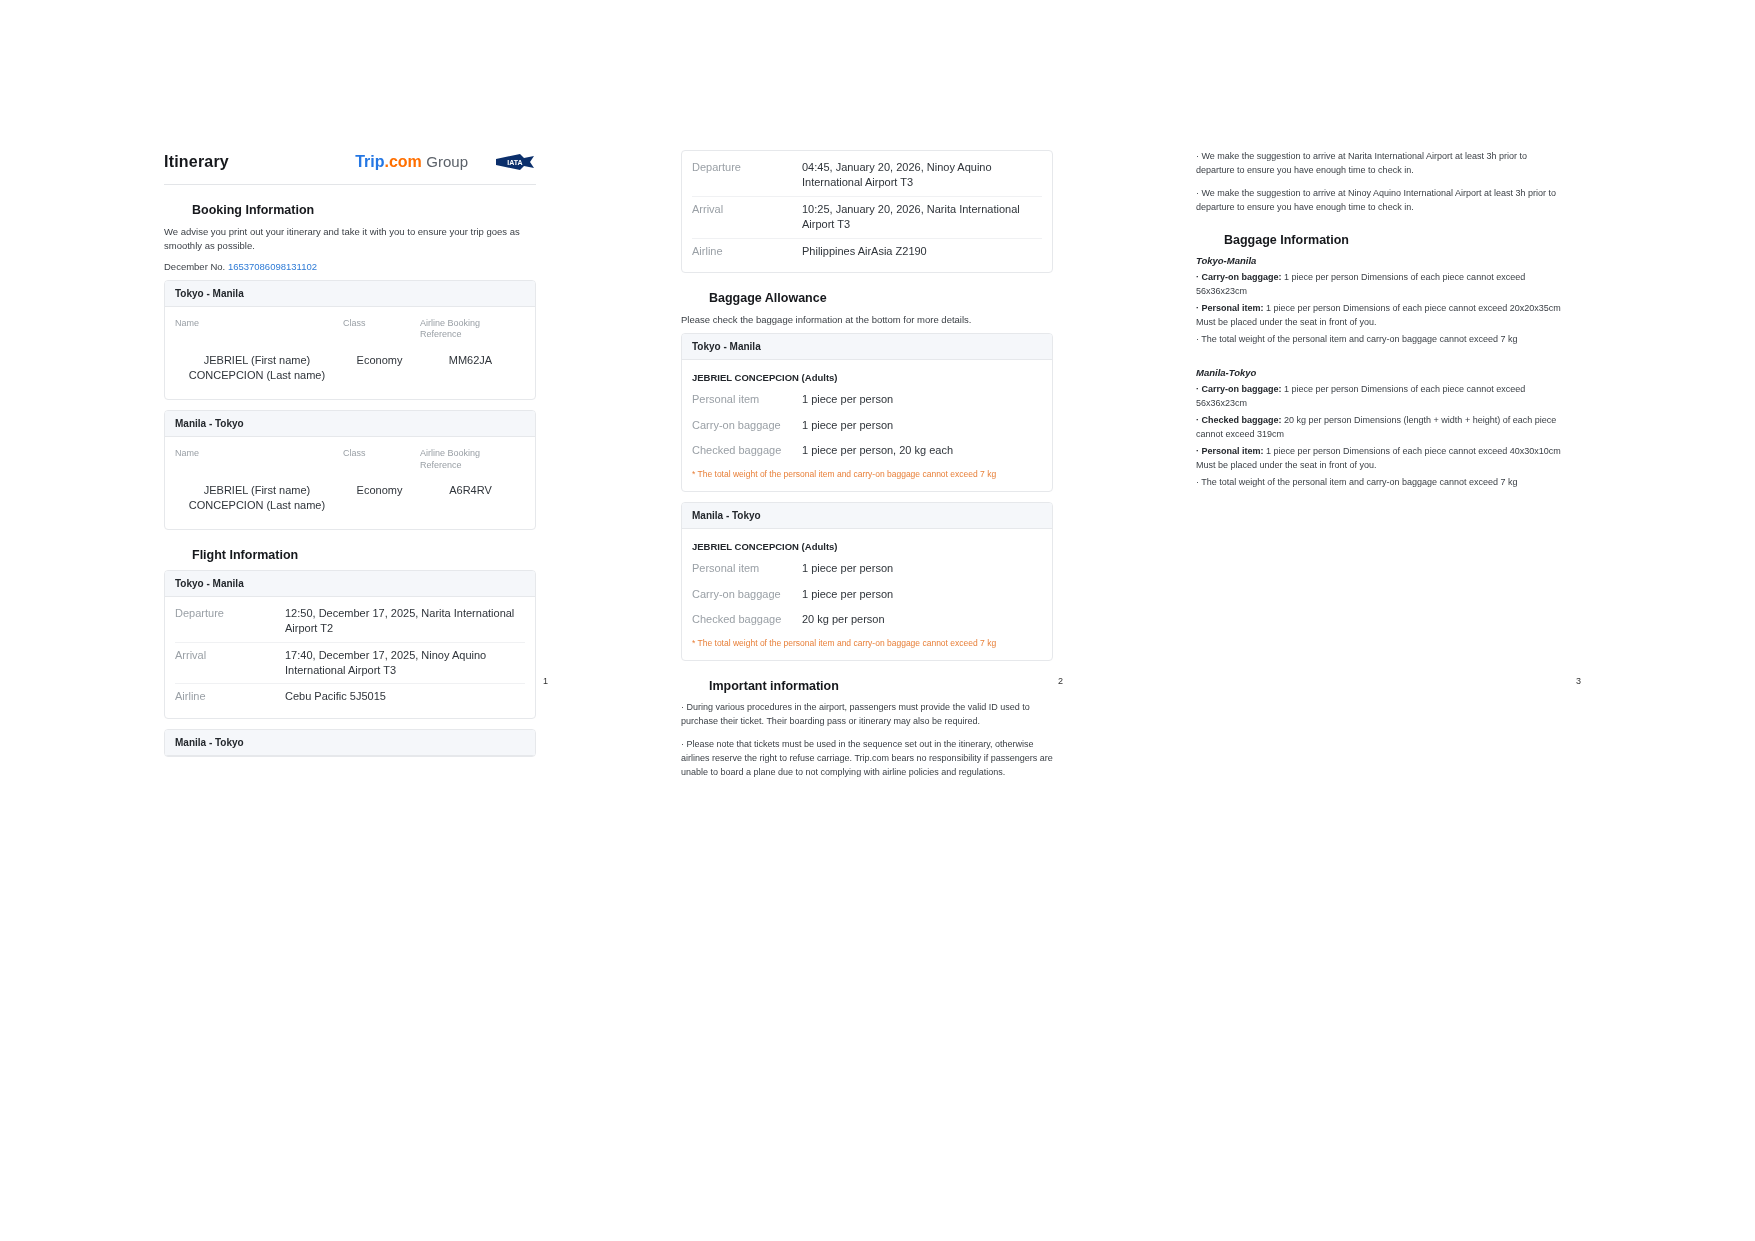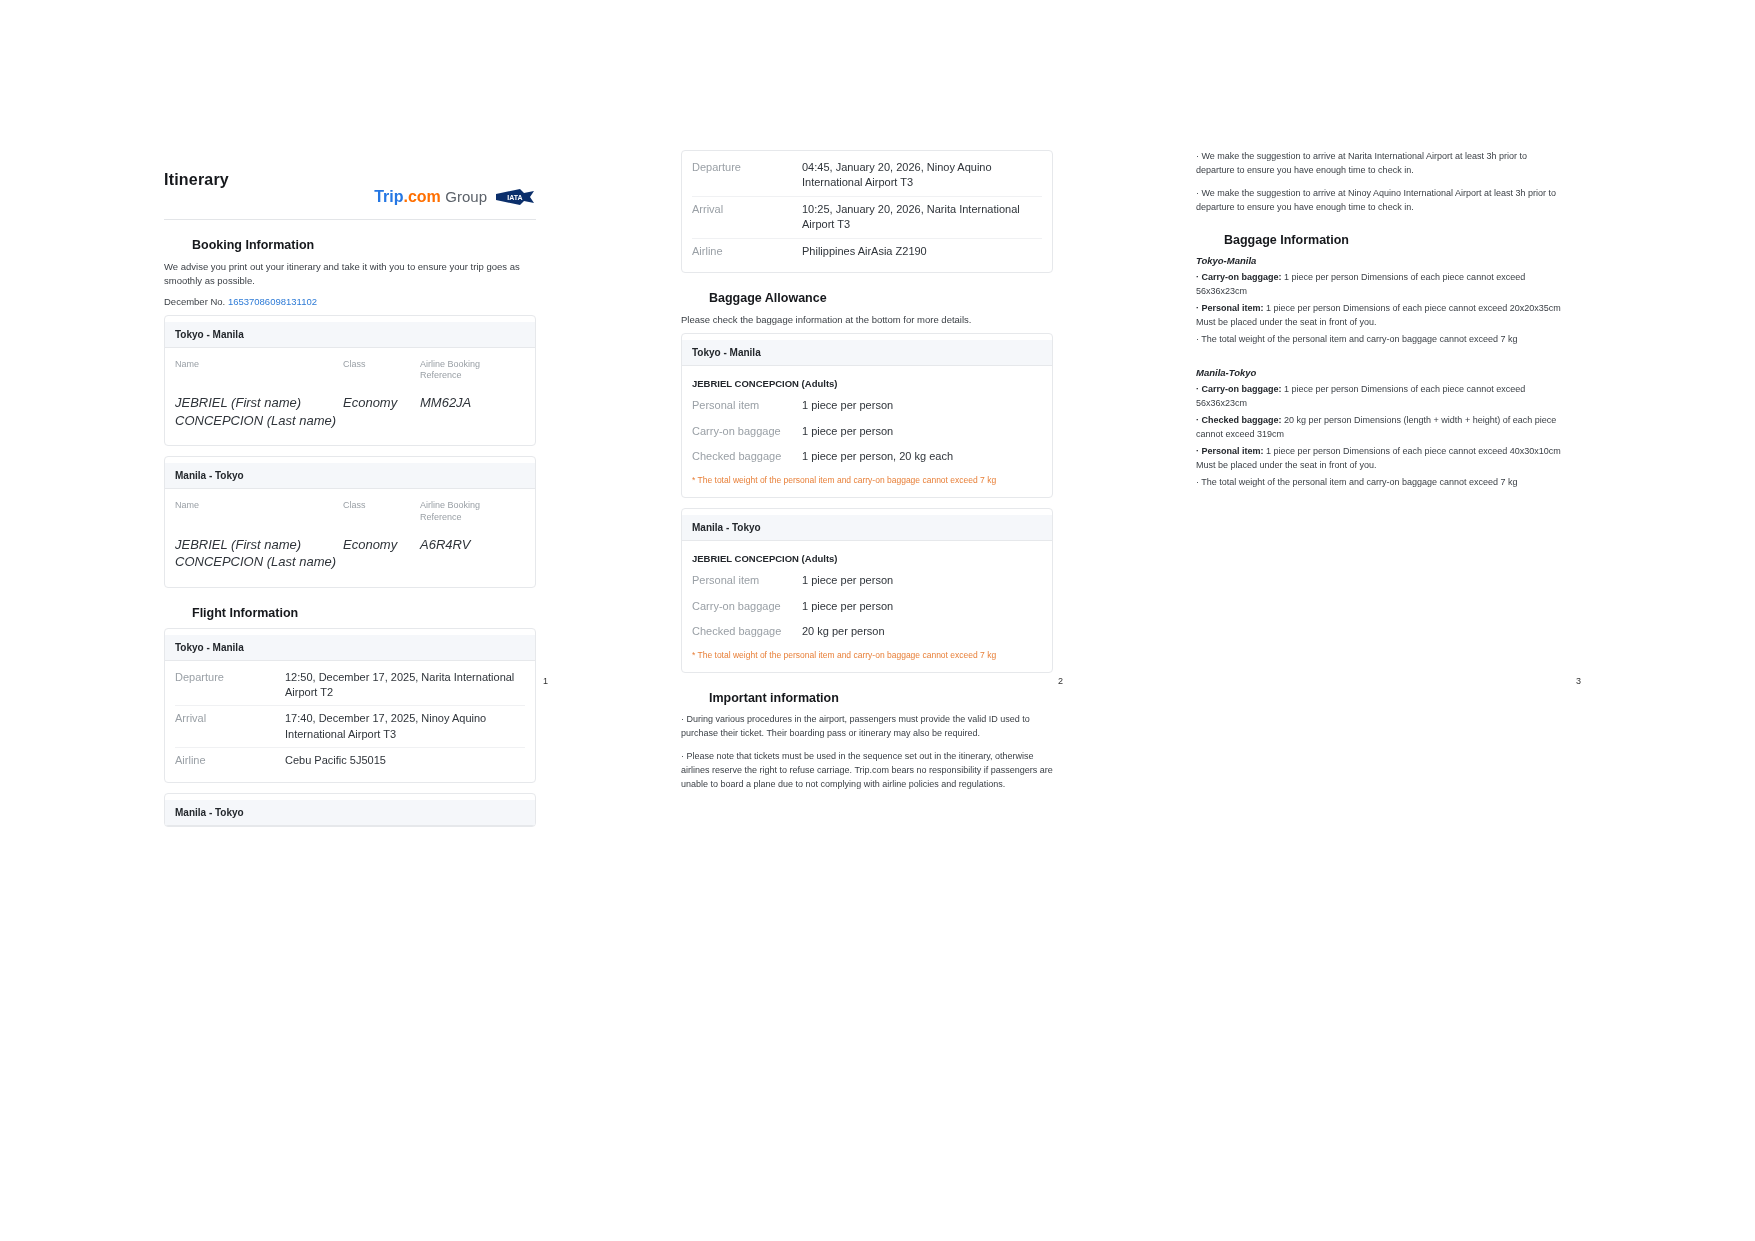--- a/index.html
+++ b/index.html
@@ -45,22 +45,21 @@
   }
   .doc-title {
     font-size: 16px;
     font-weight: bold;
     color: #16181c;
     letter-spacing: .2px;
   }
   .brand {
     display: flex;
     align-items: center;
-    gap: 7px;
-    margin-top: 35px;
+    gap: 26px;
   }
   .brand-text {
     font-size: 16px;
     font-weight: bold;
     white-space: nowrap;
   }
   .brand-trip { color: #2577e3; }
   .brand-dot { color: #ff6f00; }
   .brand-group { color: #5b6169; font-weight: normal; font-size: 15px; }
   .iata {
@@ -98,42 +97,40 @@
     overflow: hidden;
     background: #fff;
   }
   .card-head {
     background: #f5f7fa;
     border-bottom: 1px solid #e6e8eb;
     font-size: 10px;
     font-weight: bold;
     color: #23272c;
     padding: 7px 10px;
-    margin-top: 6px;
   }
   .card-body { padding: 4px 10px 8px 10px; }
 
   table.t { width: 100%; border-collapse: collapse; }
   table.t th {
     text-align: left;
     font-size: 9px;
     font-weight: normal;
     color: #9aa0a6;
     padding: 7px 4px 6px 0;
     vertical-align: top;
     line-height: 1.3;
   }
   table.t td {
-    text-align: left;
-    font-size: 13px;
+    text-align: center;
+    font-size: 11px;
     color: #2f343a;
     padding: 6px 4px 8px 0;
     vertical-align: top;
     line-height: 1.35;
-    font-style: italic;
   }
   .cw1 { width: 48%; }
   .cw2 { width: 22%; }
   .cw3 { width: 30%; }
 
   .kv { display: flex; font-size: 11px; padding: 5px 0; line-height: 1.4; }
   .kv .k { width: 110px; color: #9aa0a6; flex: none; }
   .kv .v { color: #2f343a; flex: 1; }
   .kv-sep { border-top: 1px solid #f0f1f3; }
 

